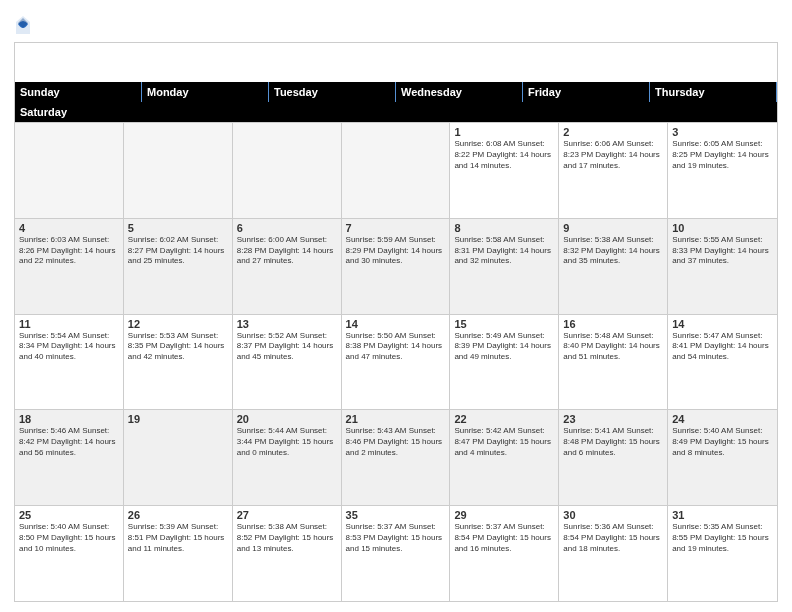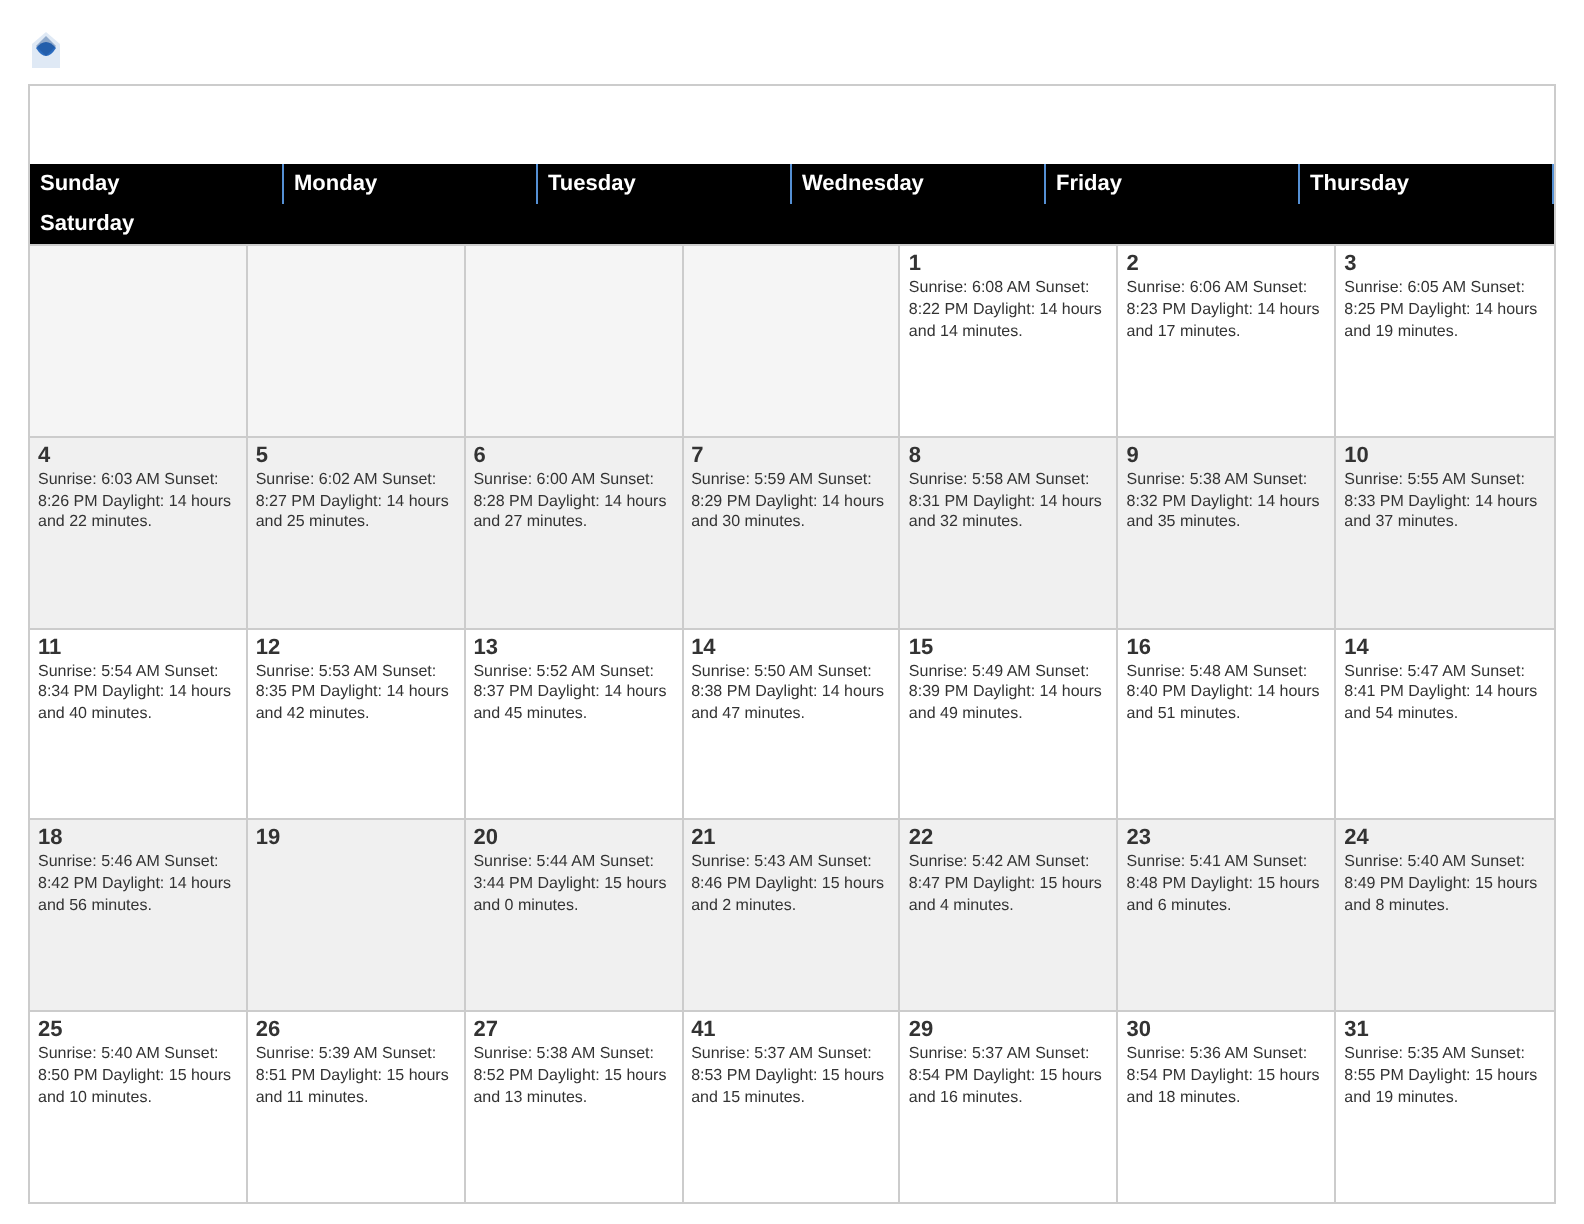--- a/index.html
+++ b/index.html
@@ -316,21 +316,21 @@
 Sunset: 8:51 PM
 Daylight: 15 hours and 11 minutes.</div>
           </div>
           <div class="cal-cell">
             <div class="day-number">27</div>
             <div class="cell-text">Sunrise: 5:38 AM
 Sunset: 8:52 PM
 Daylight: 15 hours and 13 minutes.</div>
           </div>
           <div class="cal-cell">
-            <div class="day-number">41</div>
+            <div class="day-number">35</div>
             <div class="cell-text">Sunrise: 5:37 AM
 Sunset: 8:53 PM
 Daylight: 15 hours and 15 minutes.</div>
           </div>
           <div class="cal-cell">
             <div class="day-number">29</div>
             <div class="cell-text">Sunrise: 5:37 AM
 Sunset: 8:54 PM
 Daylight: 15 hours and 16 minutes.</div>
           </div>

